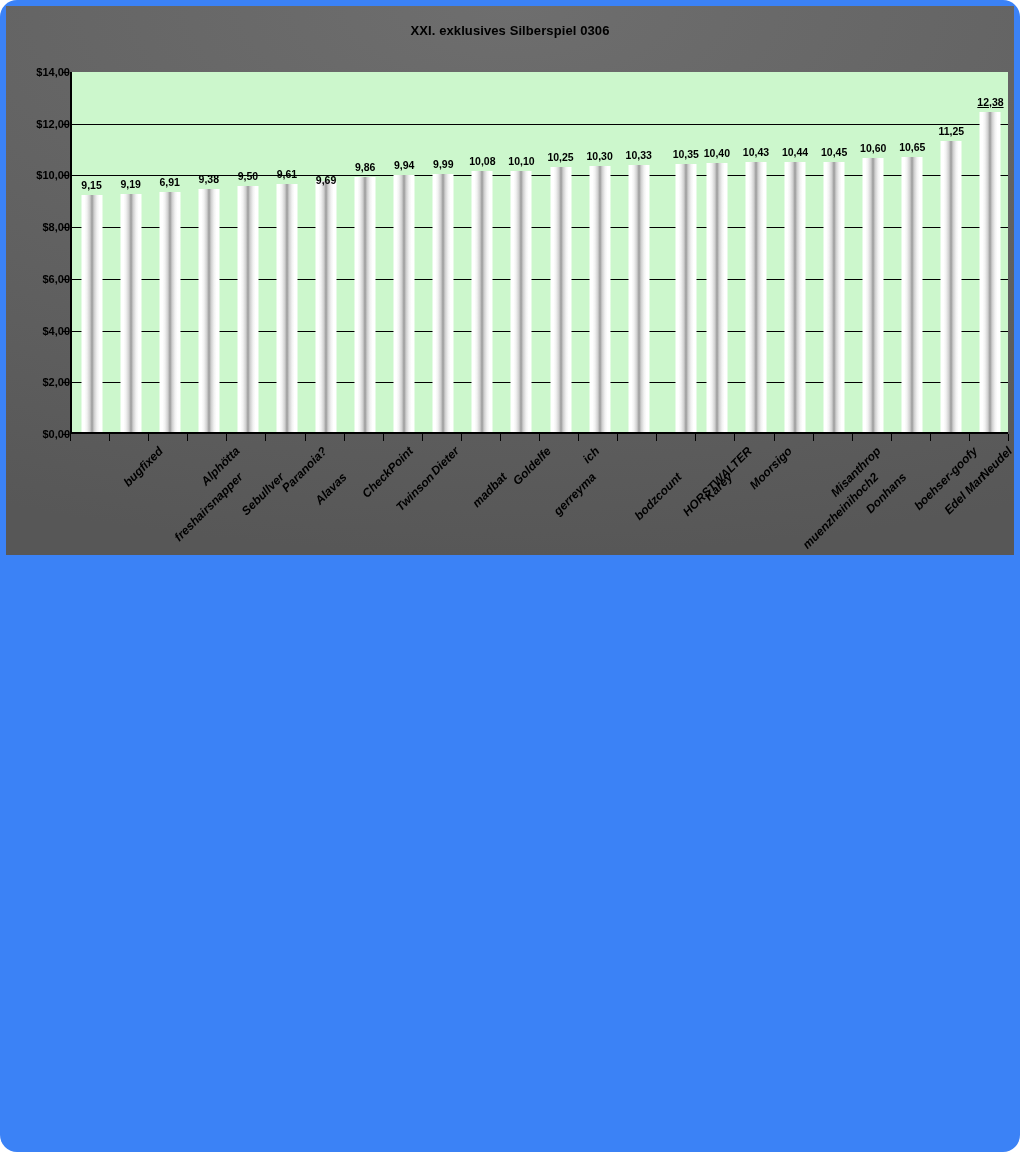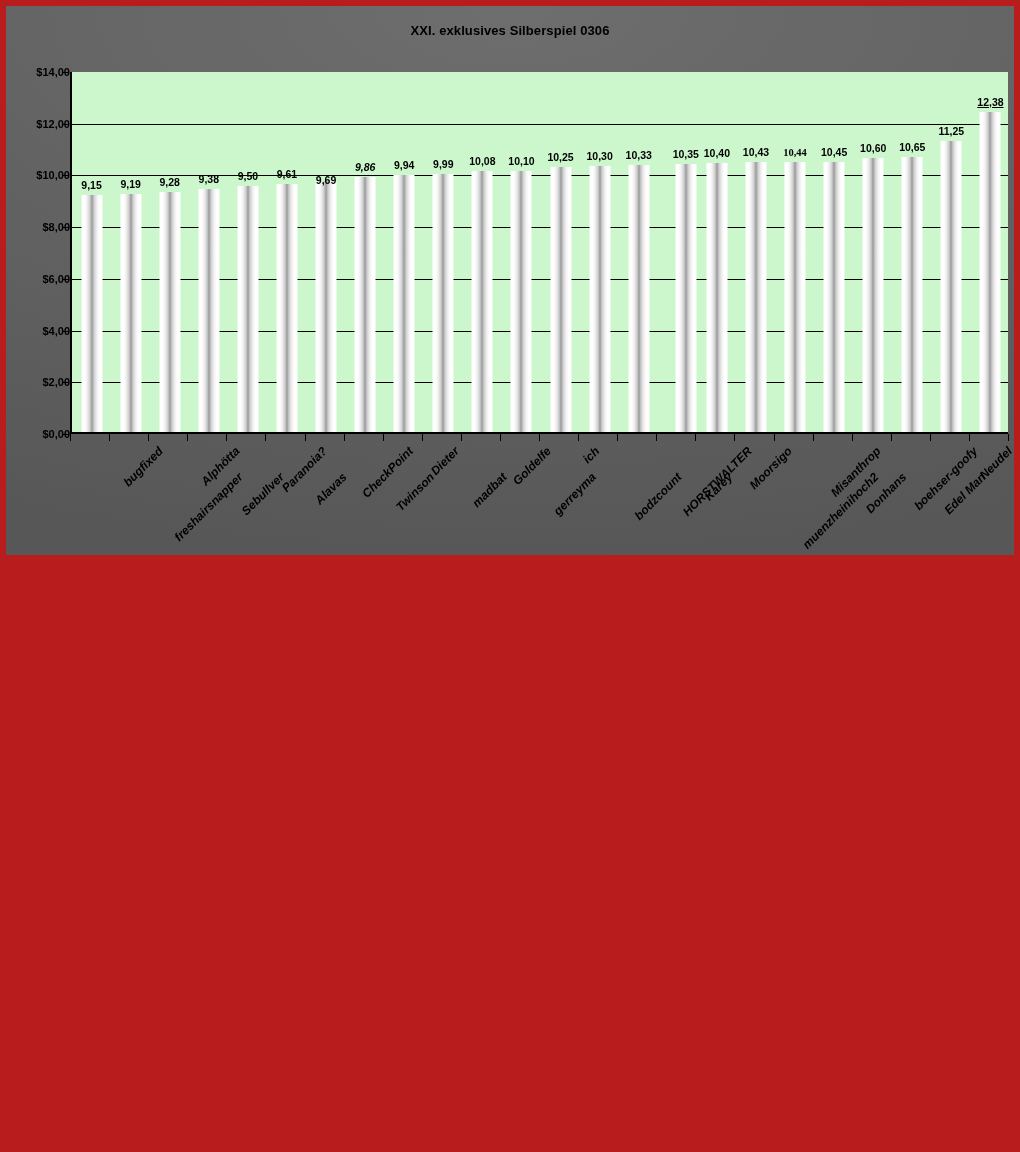--- a/index.html
+++ b/index.html
@@ -5,22 +5,23 @@
   html, body {
     margin: 0;
     padding: 0;
     background: #ffffff;
     font-family: "Liberation Sans", sans-serif;
   }
   #page {
     position: relative;
     width: 1020px;
     height: 1152px;
-    background: #b91c1c;
+    background: #3b82f6;
     overflow: hidden;
+    border-radius: 17px;
   }
 
   
   #chart-frame {
     position: absolute;
     left: 6px;
     top: 6px;
     width: 1008px;
     height: 549px;
     background:
@@ -214,41 +215,41 @@
             <div class="bar-slot" style="left: 0px; width: 39.0833px;">
               <div class="bar" title="bugfixed: 9,15" style="height: 236.593px;"></div>
               <div class="bar-value" style="bottom: 240.593px;">9,15</div>
             </div>
             <div class="bar-slot" style="left: 39.0833px; width: 39.0833px;">
               <div class="bar" title="freshairsnapper: 9,19" style="height: 237.627px;"></div>
               <div class="bar-value" style="bottom: 241.627px;">9,19</div>
             </div>
             <div class="bar-slot" style="left: 78.1667px; width: 39.0833px;">
               <div class="bar" title="Alphötta: 9,28" style="height: 239.954px;"></div>
-              <div class="bar-value" style="bottom: 243.954px;">9,28</div>
+              <div class="bar-value" style="bottom: 243.954px;">6,91</div>
             </div>
             <div class="bar-slot" style="left: 117.25px; width: 39.0833px;">
               <div class="bar" title="Sebullver: 9,38" style="height: 242.54px;"></div>
               <div class="bar-value" style="bottom: 246.54px;">9,38</div>
             </div>
             <div class="bar-slot" style="left: 156.333px; width: 39.0833px;">
               <div class="bar" title="Paranoia?: 9,50" style="height: 245.643px;"></div>
               <div class="bar-value" style="bottom: 249.643px;">9,50</div>
             </div>
             <div class="bar-slot" style="left: 195.417px; width: 39.0833px;">
               <div class="bar" title="Alavas: 9,61" style="height: 248.487px;"></div>
               <div class="bar-value" style="bottom: 252.487px;">9,61</div>
             </div>
             <div class="bar-slot" style="left: 234.5px; width: 39.0833px;">
               <div class="bar" title="CheckPoint: 9,69" style="height: 250.556px;"></div>
               <div class="bar-value" style="bottom: 246px;">9,69</div>
             </div>
             <div class="bar-slot" style="left: 273.583px; width: 39.0833px;">
               <div class="bar" title="Twinson: 9,86" style="height: 254.951px;"></div>
-              <div class="bar-value" style="bottom: 258.951px; font-style: italic;">9,86</div>
+              <div class="bar-value" style="bottom: 258.951px;">9,86</div>
             </div>
             <div class="bar-slot" style="left: 312.667px; width: 39.0833px;">
               <div class="bar" title="Dieter: 9,94" style="height: 257.02px;"></div>
               <div class="bar-value" style="bottom: 261.02px;">9,94</div>
             </div>
             <div class="bar-slot" style="left: 351.75px; width: 39.0833px;">
               <div class="bar" title="madbat: 9,99" style="height: 258.313px;"></div>
               <div class="bar-value" style="bottom: 262.313px;">9,99</div>
             </div>
             <div class="bar-slot" style="left: 390.833px; width: 39.0833px;">
@@ -278,21 +279,21 @@
             <div class="bar-slot" style="left: 625.333px; width: 39.0833px;">
               <div class="bar" title="Moorsigo: 10,40" style="height: 268.914px;"></div>
               <div class="bar-value" style="bottom: 272.914px;">10,40</div>
             </div>
             <div class="bar-slot" style="left: 664.417px; width: 39.0833px;">
               <div class="bar" title="muenzheinihoch2: 10,43" style="height: 269.69px;"></div>
               <div class="bar-value" style="bottom: 273.69px;">10,43</div>
             </div>
             <div class="bar-slot" style="left: 703.5px; width: 39.0833px;">
               <div class="bar" title="Misanthrop: 10,44" style="height: 269.949px;"></div>
-              <div class="bar-value" style="bottom: 273.949px; font-family: Liberation Serif, serif;">10,44</div>
+              <div class="bar-value" style="bottom: 273.949px;">10,44</div>
             </div>
             <div class="bar-slot" style="left: 742.583px; width: 39.0833px;">
               <div class="bar" title="Donhans: 10,45" style="height: 270.207px;"></div>
               <div class="bar-value" style="bottom: 274.207px;">10,45</div>
             </div>
             <div class="bar-slot" style="left: 781.667px; width: 39.0833px;">
               <div class="bar" title="boehser-goofy: 10,60" style="height: 274.086px;"></div>
               <div class="bar-value" style="bottom: 278.086px;">10,60</div>
             </div>
             <div class="bar-slot" style="left: 820.75px; width: 39.0833px;">

